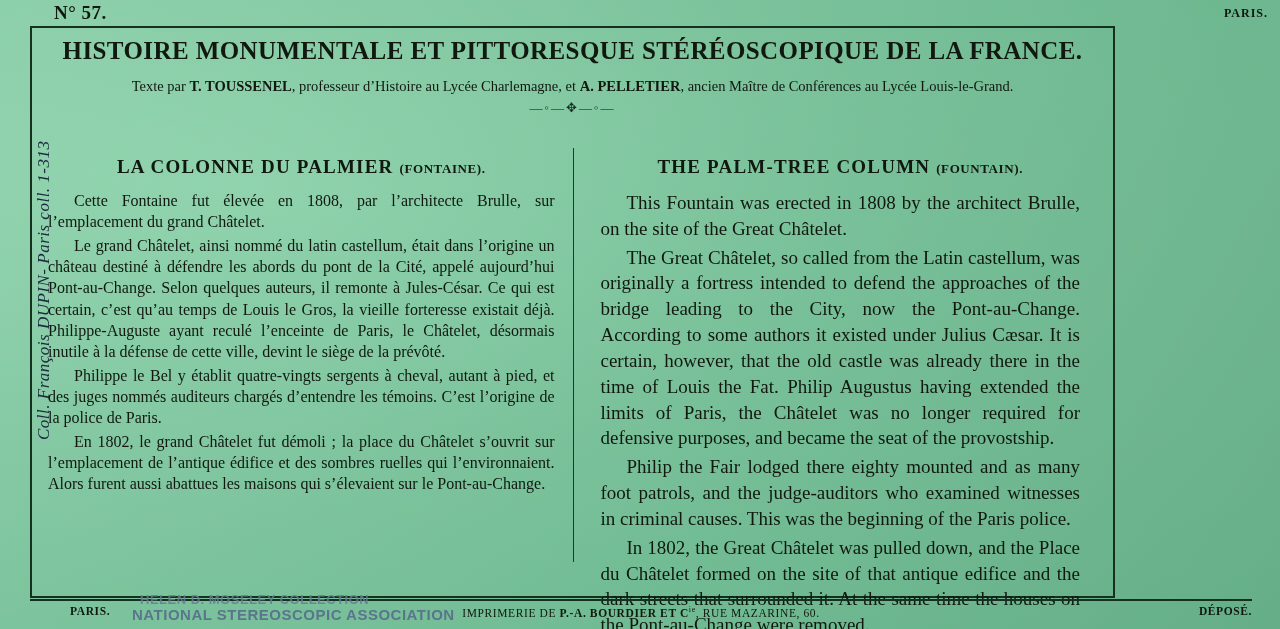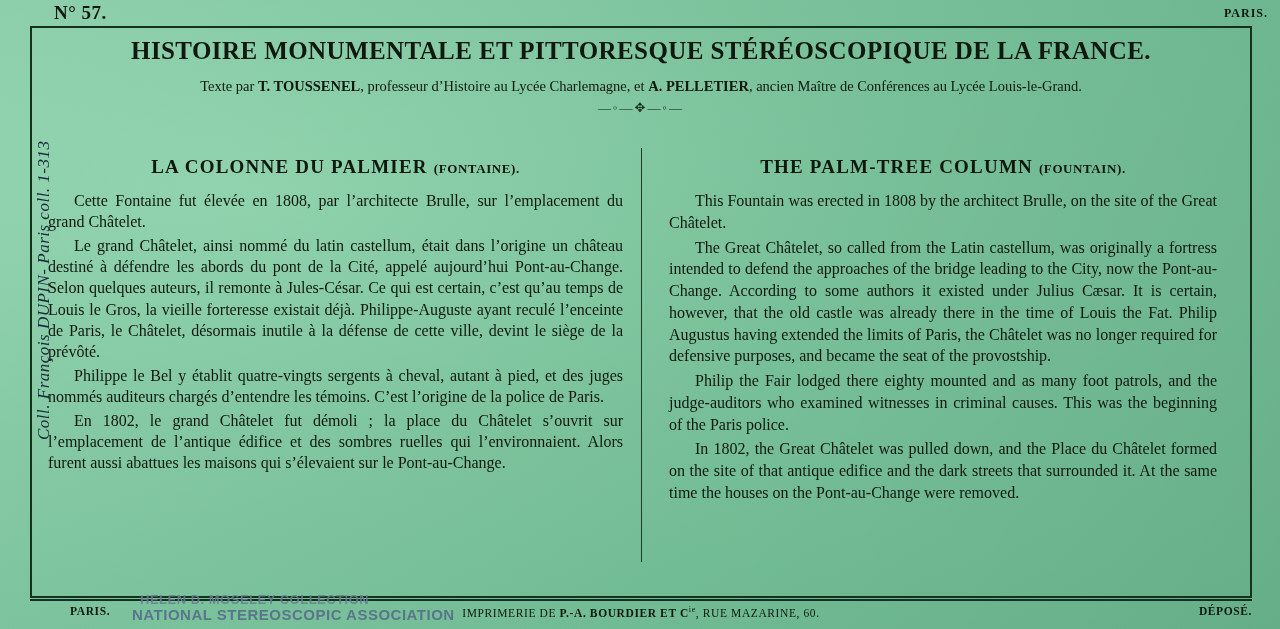--- a/index.html
+++ b/index.html
@@ -50,21 +50,21 @@
     font-weight: bold;
     font-size: 12px;
     letter-spacing: 1px;
   }
 
   
   .frame {
     position: absolute;
     left: 30px;
     top: 26px;
-    width: 1222px;
+    width: 1085px;
     height: 572px;
     border: 2px solid #16301f;
     box-sizing: border-box;
   }
 
   .header {
     text-align: center;
     padding-top: 9px;
   }
   .main-title {
@@ -138,21 +138,21 @@
     margin: 0 0 3px 0;
     text-indent: 26px;
     font-size: 16px;
     line-height: 1.32;
     text-align: justify;
   }
   p.para.first { text-indent: 26px; }
 
   
   .col.right p.para {
-    font-size: 16px;
+    font-size: 19px;
     line-height: 1.36;
   }
 
   
   .footer {
     position: absolute;
     left: 30px;
     right: 28px;
     bottom: 4px;
     height: 24px;

